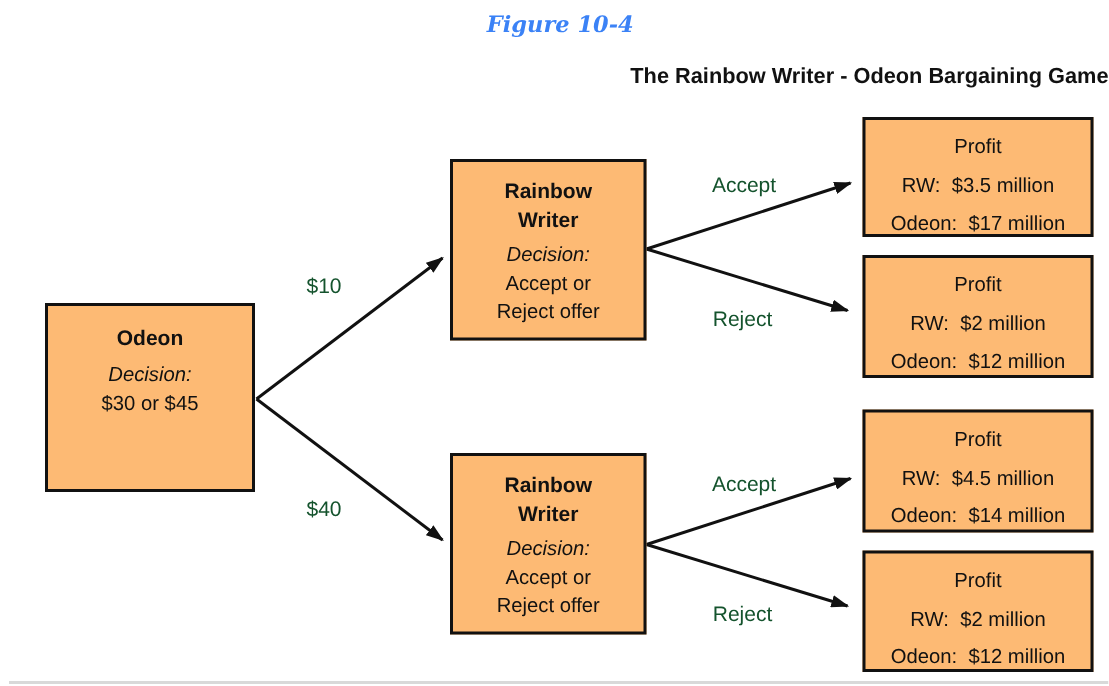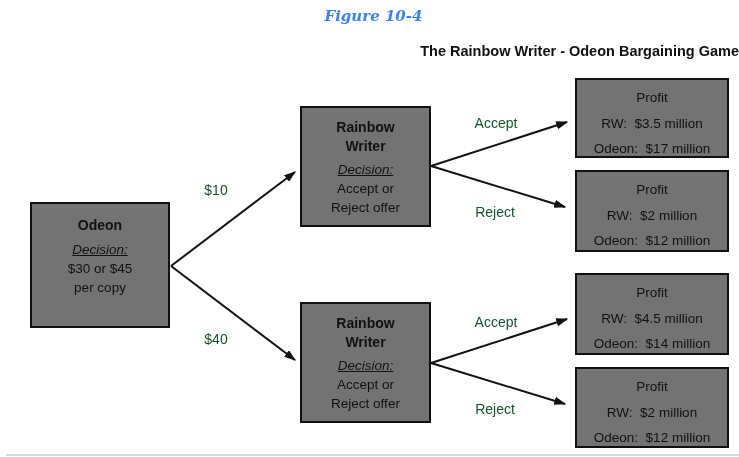--- a/index.html
+++ b/index.html
@@ -22,27 +22,27 @@
   }
   .figure-title {
     position: absolute; top: 43px; left: 58px; right: 0;
     text-align: right;
     font-weight: bold; font-size: 14.5px; color: #111;
   }
 
   .node {
     position: absolute;
     border: 2px solid #111;
-    background: #737373;
+    background: #fdba74;
     box-sizing: border-box;
     text-align: center;
     font-size: 13.5px; line-height: 19px;
   }
   .node .node-title { font-weight: bold; font-size: 14px; }
-  .node .decision { font-style: italic; text-decoration: underline; }
+  .node .decision { font-style: italic; }
 
   .odeon-box { left: 30px; top: 202px; width: 140px; height: 126px; padding-top: 12px; }
   .odeon-box .node-title { margin-bottom: 5px; }
 
   .rw-box { left: 300px; width: 131px; height: 121px; padding-top: 10px; }
   .rw-box.top { top: 106px; }
   .rw-box.bottom { top: 302px; }
   .rw-box .decision { margin-top: 4px; }
 
   .payoff-box {
@@ -89,21 +89,20 @@
     <line x1="431" y1="166" x2="567" y2="122" stroke="#111" stroke-width="2" marker-end="url(#ah)"></line>
     <line x1="431" y1="166" x2="565" y2="207" stroke="#111" stroke-width="2" marker-end="url(#ah)"></line>
     <line x1="431" y1="363" x2="567" y2="319" stroke="#111" stroke-width="2" marker-end="url(#ah)"></line>
     <line x1="431" y1="363" x2="565" y2="404" stroke="#111" stroke-width="2" marker-end="url(#ah)"></line>
   </svg>
 
   <div class="node odeon-box">
     <div class="node-title">Odeon</div>
     <div class="decision">Decision:</div>
     <div>$30 or $45</div>
-    <div>per copy</div>
   </div>
 
   <div class="node rw-box top">
     <div class="node-title">Rainbow</div>
     <div class="node-title">Writer</div>
     <div class="decision">Decision:</div>
     <div>Accept or</div>
     <div>Reject offer</div>
   </div>
 

